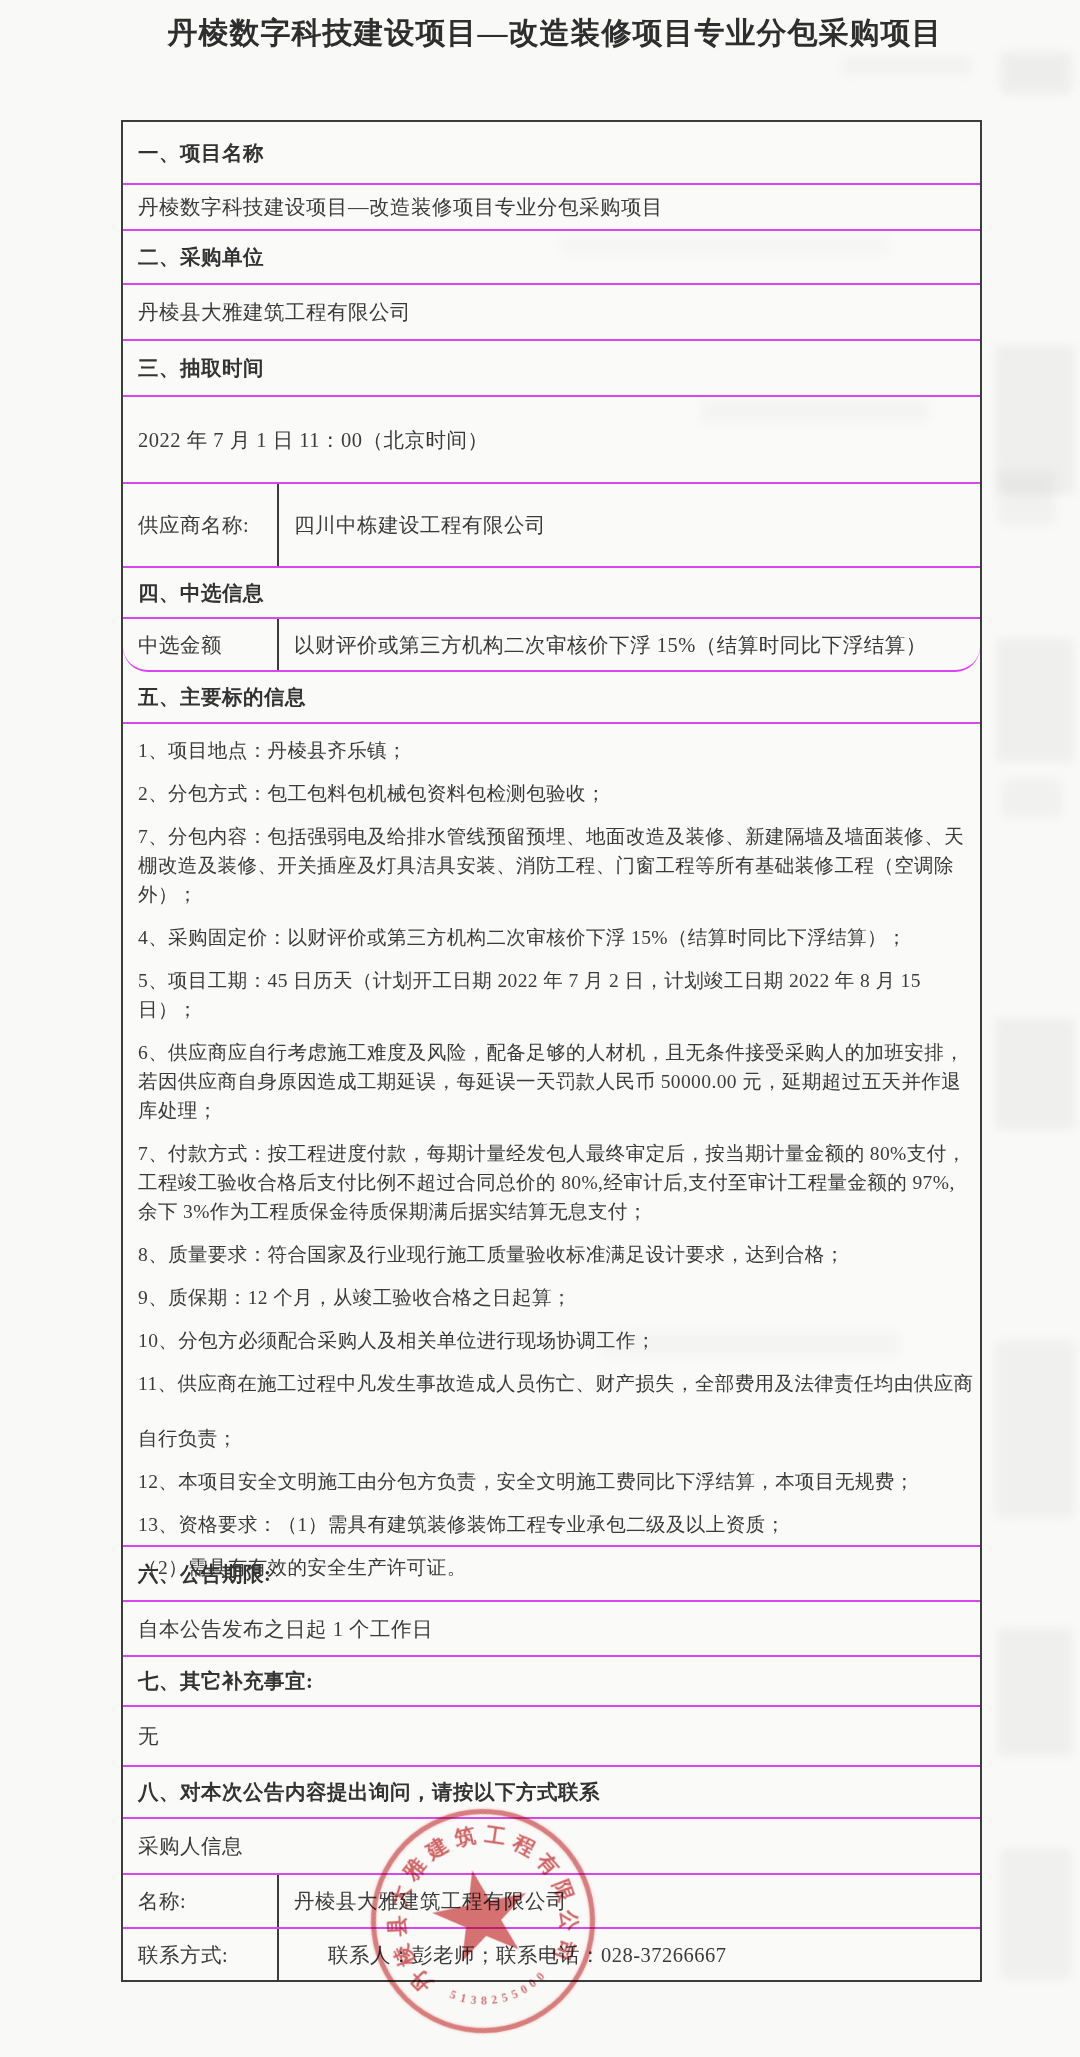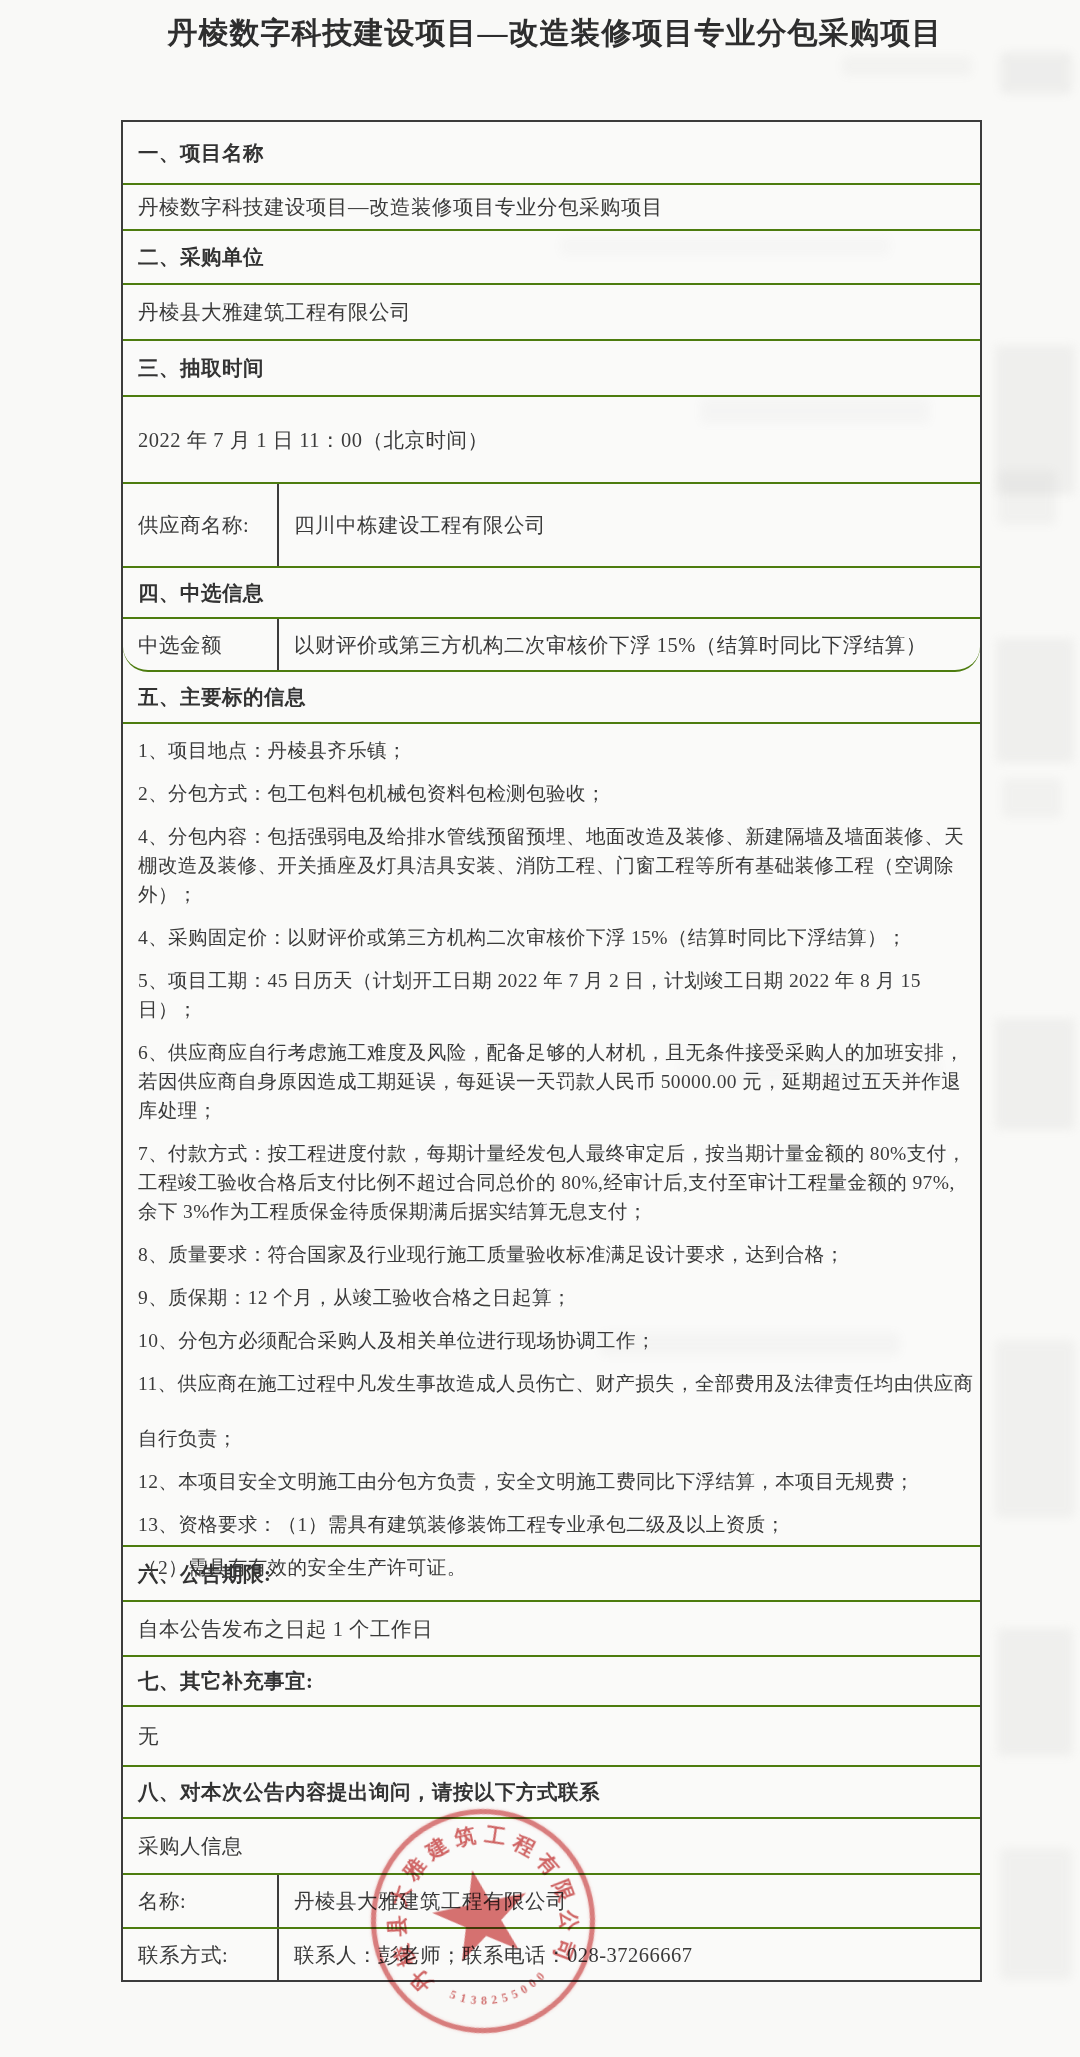--- a/index.html
+++ b/index.html
@@ -18,26 +18,26 @@
   }
   .title1{top:13px;}
   .title2{top:72px;}
   
   .doc-table{
     position:absolute;left:121px;top:120px;width:861px;
     border:2px solid #3c3c3c;box-sizing:border-box;
     background:rgba(255,255,255,0.25);
   }
   .row{
-    box-sizing:border-box;border-bottom:2px solid #4d7c0f;
+    box-sizing:border-box;border-bottom:2px solid #d946ef;
     display:flex;align-items:center;
     font-size:20.5px;letter-spacing:0.5px;
     padding:0 12px 0 15px;
   }
-  .row:last-child{border-bottom:none;}
+  .row:last-child{border-bottom:none;gap:34px;}
   .row.hdr{font-weight:bold;color:#333;}
   .row.cols{padding:0;align-items:stretch;}
   .cell{display:flex;align-items:center;box-sizing:border-box;}
   .cell.lab{width:156px;border-right:2px solid #3c3c3c;padding-left:15px;flex:none;}
   .cell.val{flex:1;padding-left:15px;padding-right:10px;}
   
   .h1{height:63px;} .h2{height:46px;} .h3{height:54px;} .h4{height:56px;}
   .h5{height:56px;} .h6{height:87px;} .h7{height:51px;} .h8{height:84px;}
   .h9{height:53px;border-radius:25px;} .h10{height:52px;} .h11{height:823px;}
   .h12{height:55px;} .h13{height:55px;} .h14{height:50px;} .h15{height:60px;}
@@ -105,21 +105,21 @@
     <div class="row hdr h7">四、中选信息</div>
     <div class="row cols h9">
       <div class="cell lab">中选金额</div>
       <div class="cell val">以财评价或第三方机构二次审核价下浮 15%（结算时同比下浮结算）</div>
     </div>
 
     <div class="row hdr h10">五、主要标的信息</div>
     <div class="row items-block h11" id="items-block">
         <p>1、项目地点：丹棱县齐乐镇；</p>
         <p>2、分包方式：包工包料包机械包资料包检测包验收；</p>
-        <p>4、分包内容：包括强弱电及给排水管线预留预埋、地面改造及装修、新建隔墙及墙面装修、天棚改造及装修、开关插座及灯具洁具安装、消防工程、门窗工程等所有基础装修工程（空调除外）；</p>
+        <p>7、分包内容：包括强弱电及给排水管线预留预埋、地面改造及装修、新建隔墙及墙面装修、天棚改造及装修、开关插座及灯具洁具安装、消防工程、门窗工程等所有基础装修工程（空调除外）；</p>
         <p>4、采购固定价：以财评价或第三方机构二次审核价下浮 15%（结算时同比下浮结算）；</p>
         <p>5、项目工期：45 日历天（计划开工日期 2022 年 7 月 2 日，计划竣工日期 2022 年 8 月 15 日）；</p>
         <p>6、供应商应自行考虑施工难度及风险，配备足够的人材机，且无条件接受采购人的加班安排，若因供应商自身原因造成工期延误，每延误一天罚款人民币 50000.00 元，延期超过五天并作退库处理；</p>
         <p>7、付款方式：按工程进度付款，每期计量经发包人最终审定后，按当期计量金额的 80%支付，工程竣工验收合格后支付比例不超过合同总价的 80%,经审计后,支付至审计工程量金额的 97%,余下 3%作为工程质保金待质保期满后据实结算无息支付；</p>
         <p>8、质量要求：符合国家及行业现行施工质量验收标准满足设计要求，达到合格；</p>
         <p>9、质保期：12 个月，从竣工验收合格之日起算；</p>
         <p>10、分包方必须配合采购人及相关单位进行现场协调工作；</p>
         <p class="nowrap">11、供应商在施工过程中凡发生事故造成人员伤亡、财产损失，全部费用及法律责任均由供应商</p>
         <p class="gap-top">自行负责；</p>
         <p>12、本项目安全文明施工由分包方负责，安全文明施工费同比下浮结算，本项目无规费；</p>

